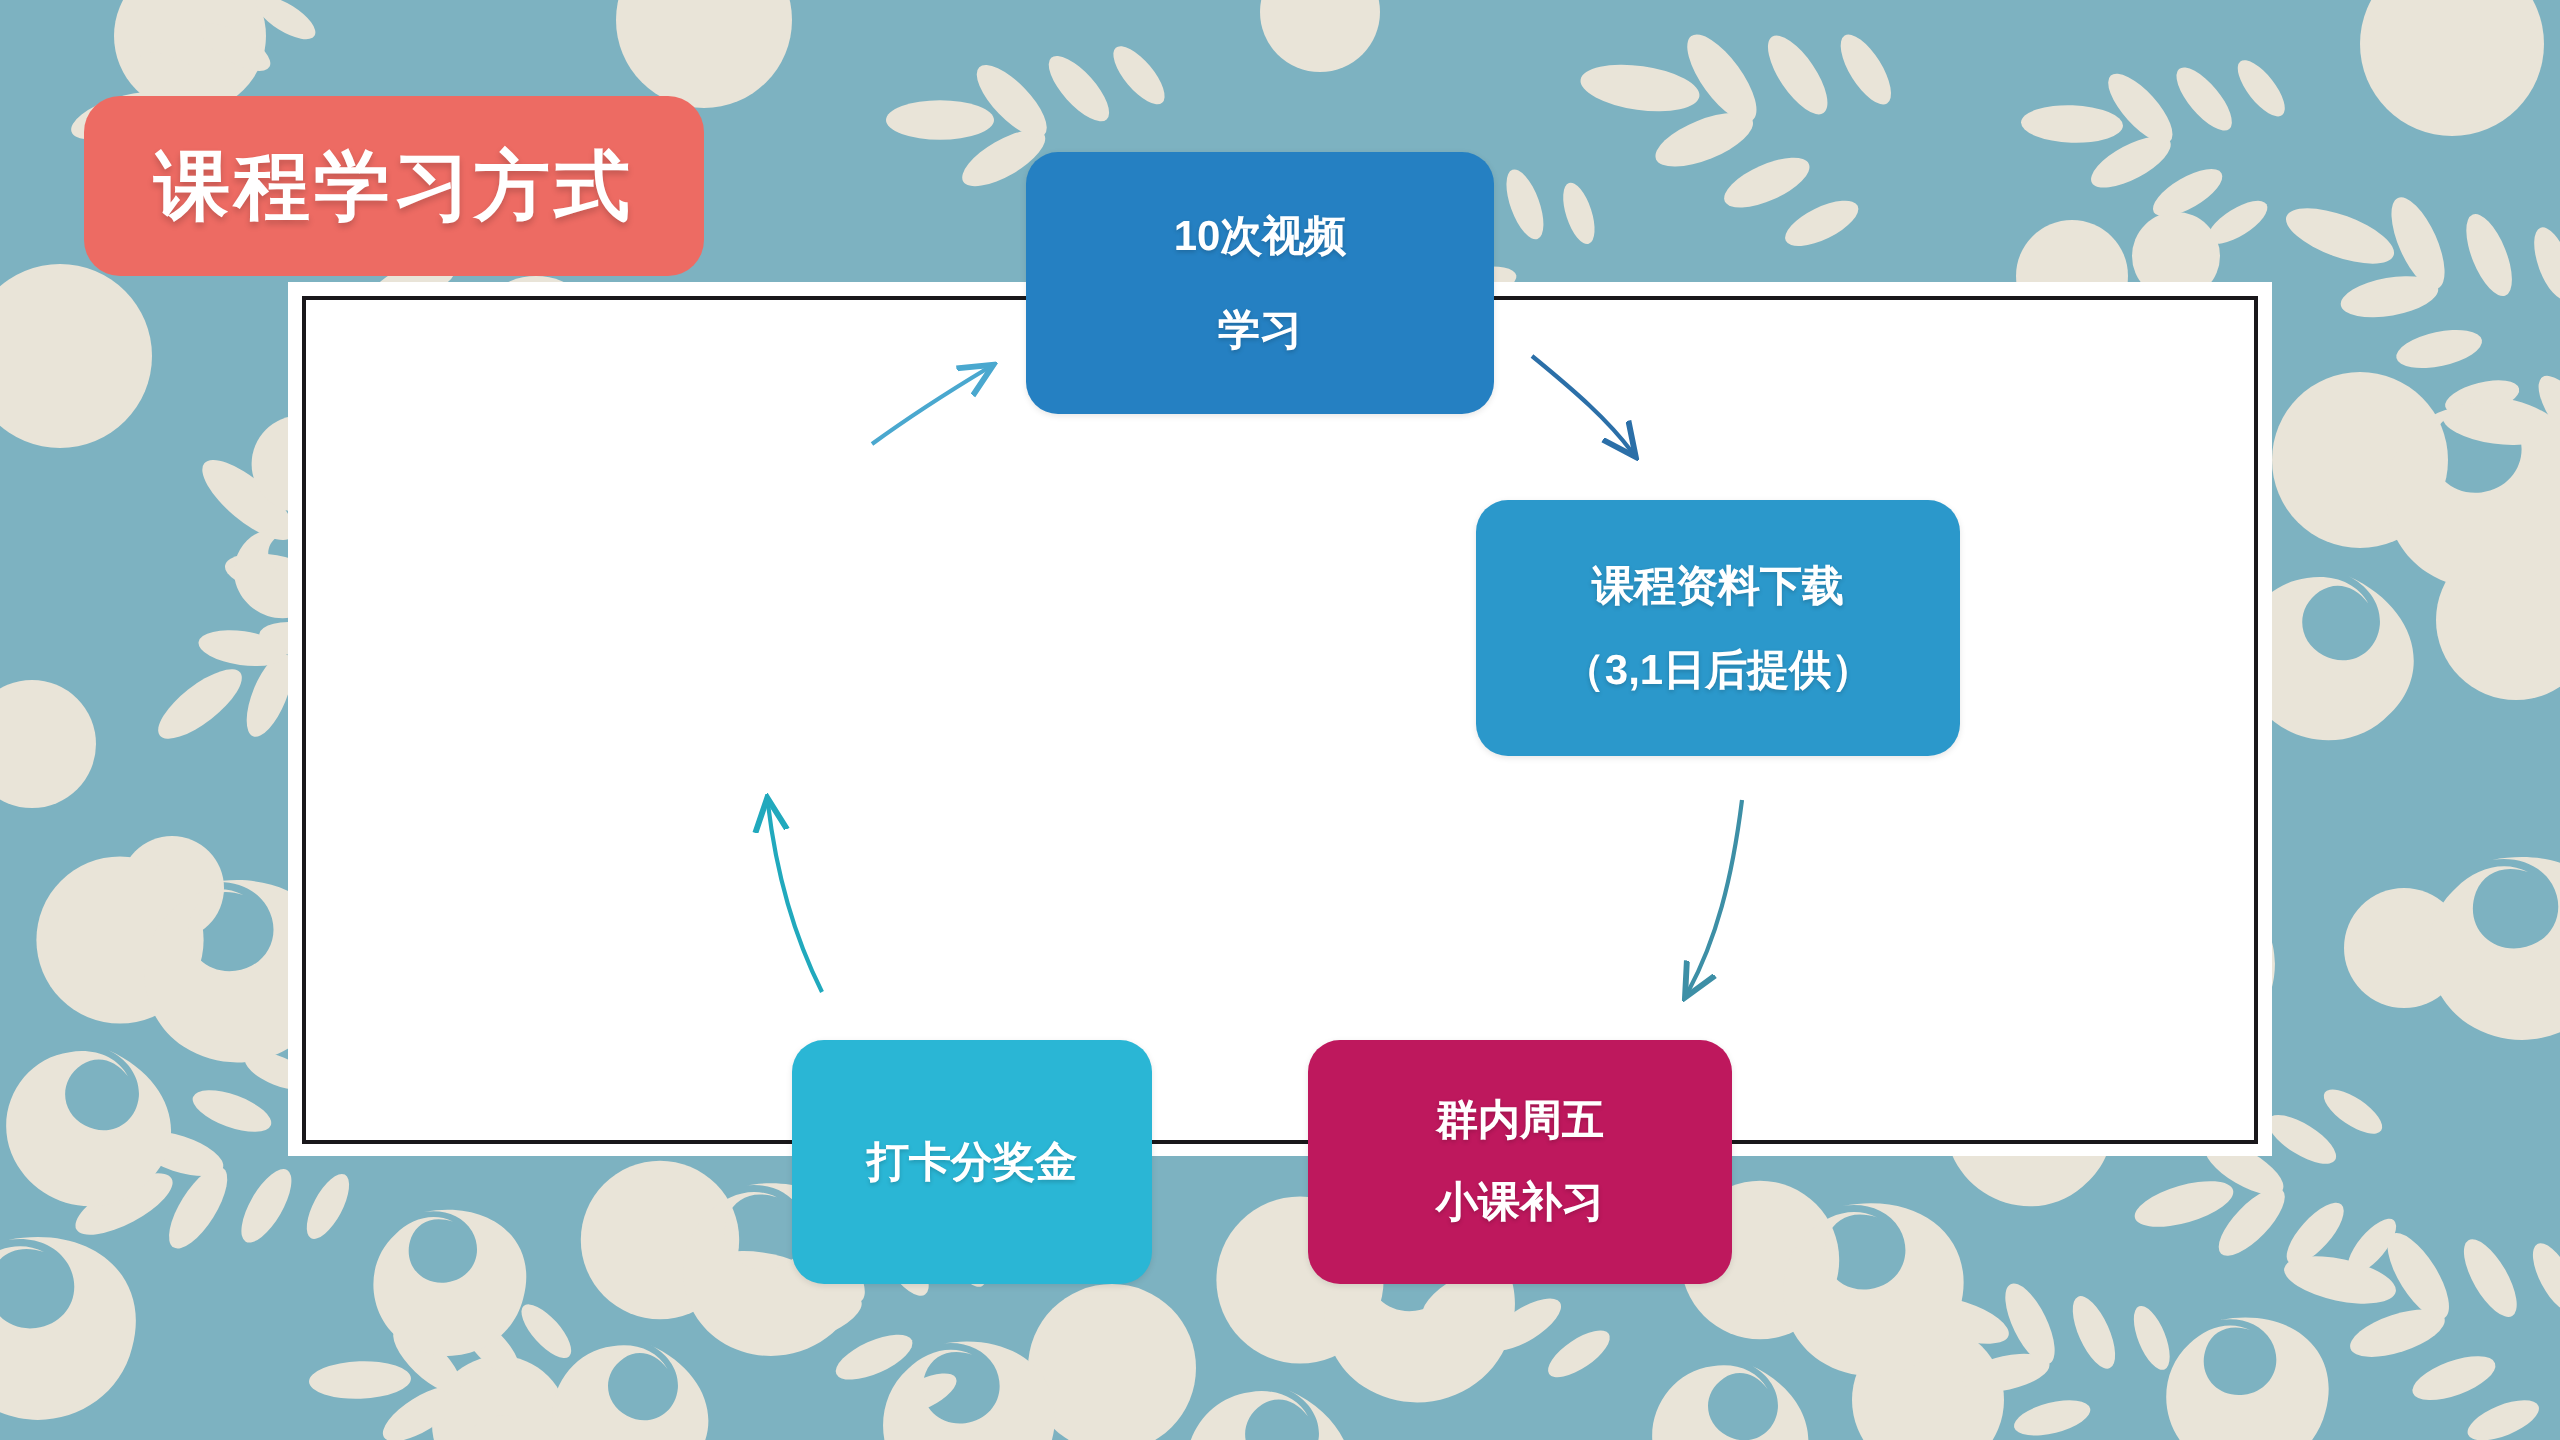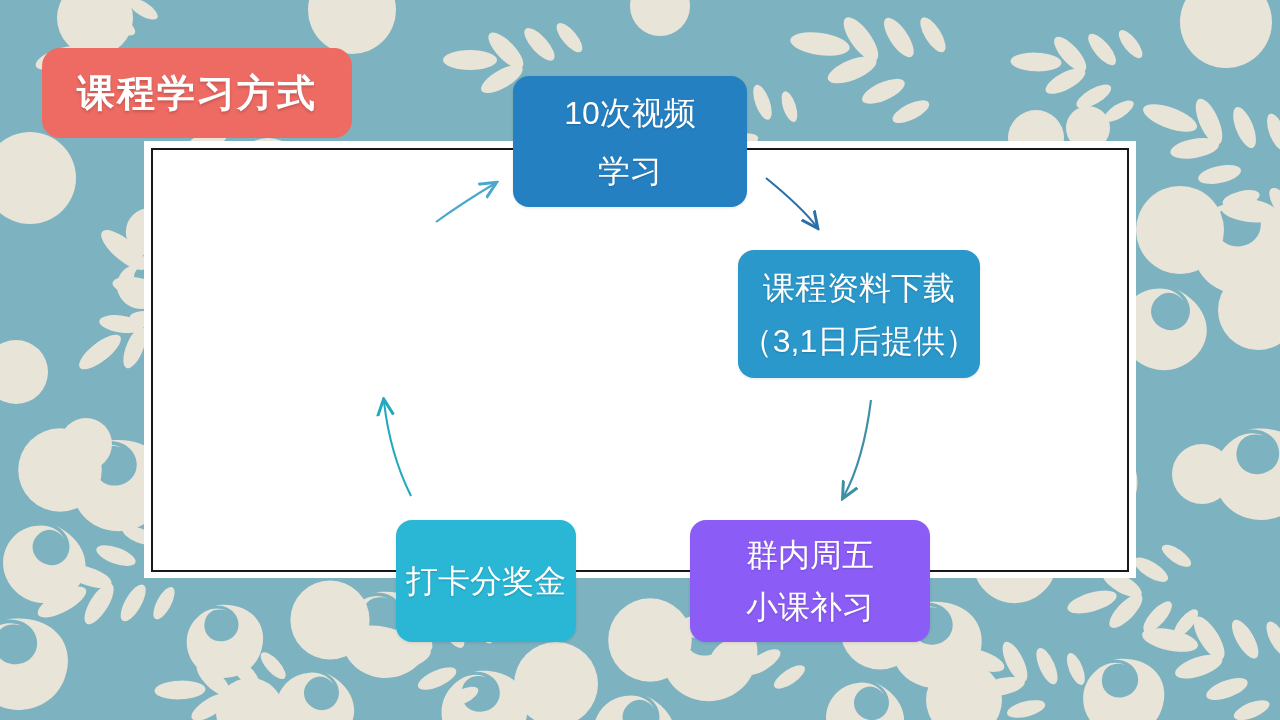--- a/index.html
+++ b/index.html
@@ -83,36 +83,36 @@
     border-radius: 16px;
     z-index: 4;
     display: flex;
     flex-direction: column;
     align-items: center;
     justify-content: center;
     box-shadow: 0 1px 3px rgba(0,0,0,0.10);
   }
   .flow-box .line {
     color: #ffffff;
-    font-weight: normal;
-    font-size: 32px;
+    font-weight: bold;
+    font-size: 21px;
     line-height: 1.0;
     white-space: nowrap;
     text-shadow: 0 1px 2px rgba(0,0,0,0.18);
   }
   .flow-box .line + .line {
     margin-top: 26px;
   }
 
   #box-video      { left: 513px; top: 76px;  width: 234px; height: 131px; background: #2580c2; }
   #box-materials  { left: 738px; top: 250px; width: 242px; height: 128px; background: #2b98cb; }
   #box-materials .line + .line { margin-top: 21px; }
   #box-checkin    { left: 305px; top: 250px; width: 184px; height: 117px; background: #23c9d2; }
   #box-checkin .line + .line { margin-top: 18px; }
-  #box-tutoring   { left: 654px; top: 520px; width: 240px; height: 122px; background: #8b5cf6; margin-left: 36px; }
+  #box-tutoring   { left: 654px; top: 520px; width: 212px; height: 122px; background: #be185d; }
   #box-tutoring .line + .line { margin-top: 20px; }
   #box-discussion { left: 396px; top: 520px; width: 180px; height: 122px; background: #2ab6d5; }
 </style>
 </head>
 <body>
 
 <div id="slide">
 
   <svg id="bg-pattern" viewBox="0 0 1280 720" width="1280" height="720" preserveAspectRatio="none">
     <defs>

